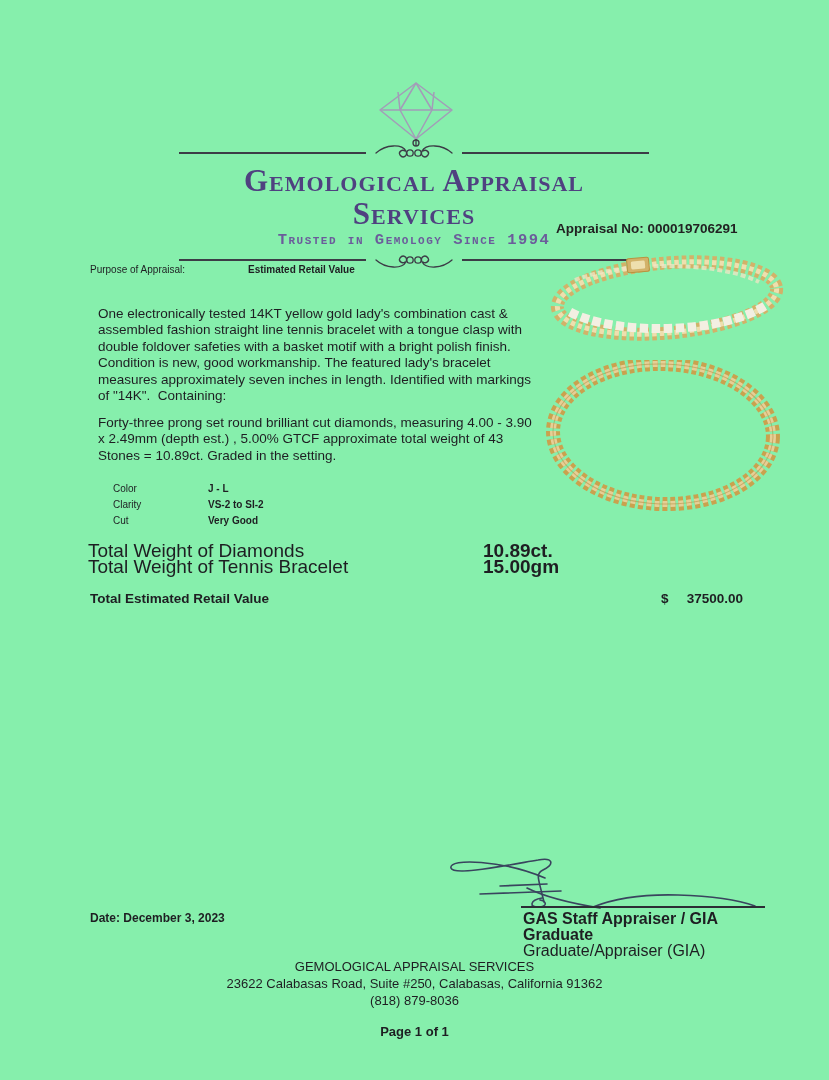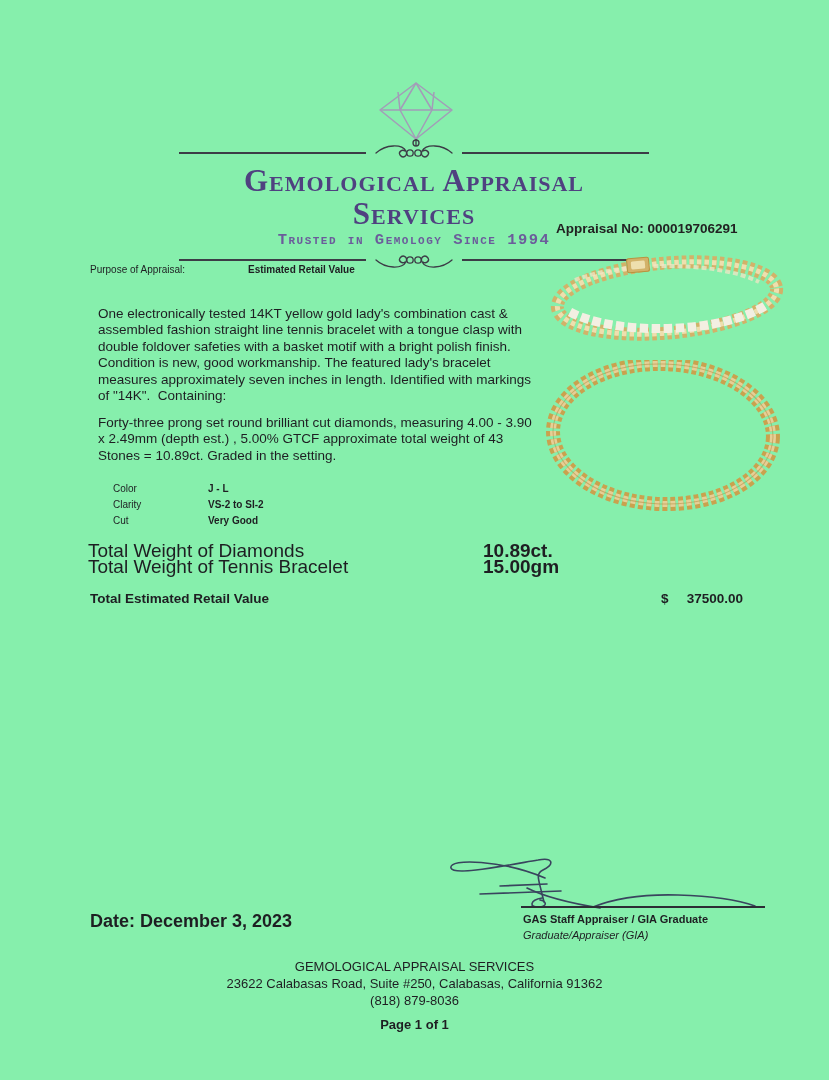--- a/index.html
+++ b/index.html
@@ -33,26 +33,26 @@
   .grade-row .lbl{display:inline-block;width:95px;}
   .grade-row .val{font-weight:bold;}
   .total-row{left:88px;width:560px;font-size:19px;line-height:16.2px;}
   .total-row .lbl{display:inline-block;width:395px;}
   .total-row .val{font-weight:bold;}
   .retail-label{left:90px;top:591px;font-size:13.5px;font-weight:bold;}
   .retail-value{left:661px;top:591px;width:82px;display:flex;justify-content:space-between;
     font-size:13.5px;font-weight:bold;}
   
   .sig-underline{left:521px;top:906px;width:244px;height:1.6px;background:#2c2c34;}
-  .date-line{left:90px;top:911px;font-size:18px;font-weight:bold;}
-  .signer{left:523px;top:911px;width:250px;font-size:11px;line-height:16px;}
+  .date-line{left:90px;top:911px;font-size:12px;font-weight:bold;}
+  .signer{left:523px;top:911px;width:250px;font-size:16px;line-height:16px;}
   .signer .t{font-weight:bold;}
-  .signer .s{font-style:italic;}
+  .signer .s{}
   .footer{left:0;top:959px;width:829px;text-align:center;font-size:13px;line-height:16.8px;}
-  .footer .pg{font-weight:bold;margin-top:8px;}
+  .footer .pg{font-weight:bold;margin-top:15px;}
 </style>
 </head>
 <body>
 
 <div id="page">
 
   <svg class="abs" style="left:355px;top:80px" width="122" height="70" viewBox="0 0 122 70">
     <g fill="none" stroke="#a39cb8" stroke-width="1.5" stroke-linejoin="round">
       <path d="M61,3 L97,30 L61,59 L25,30 Z"></path>
       <path d="M61,3 L45,30 M61,3 L77,30 M25,30 L97,30"></path>

